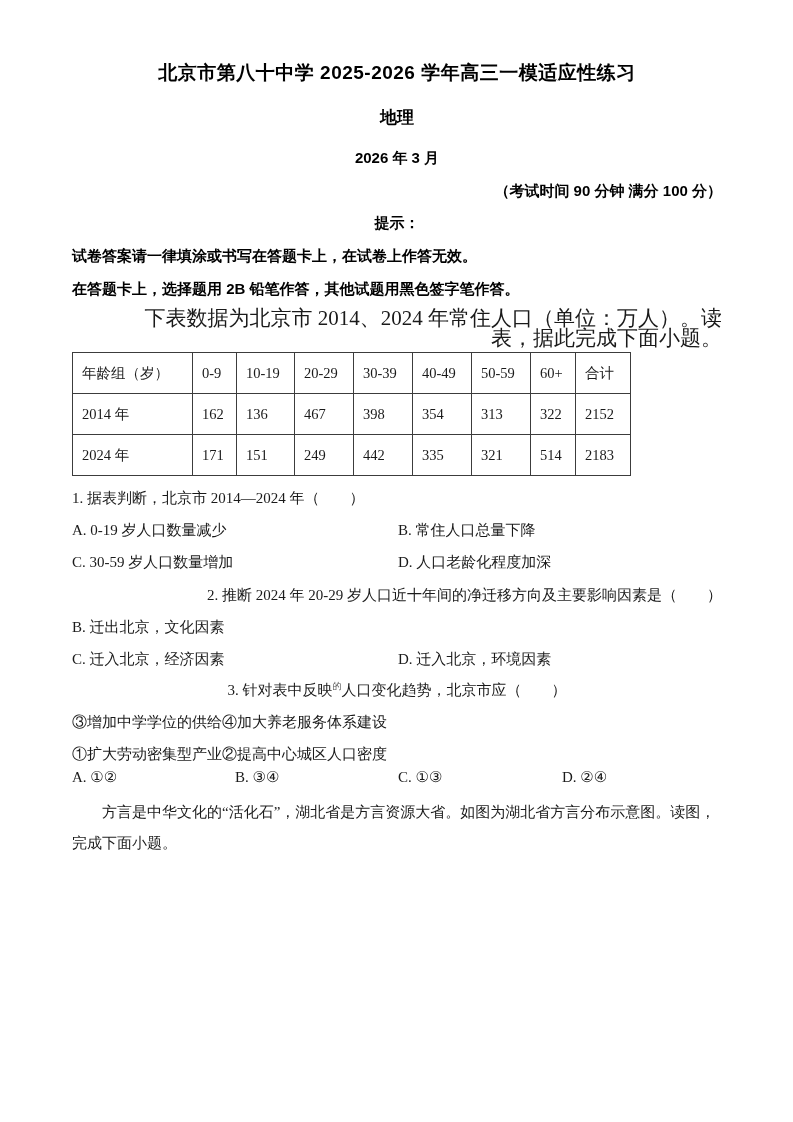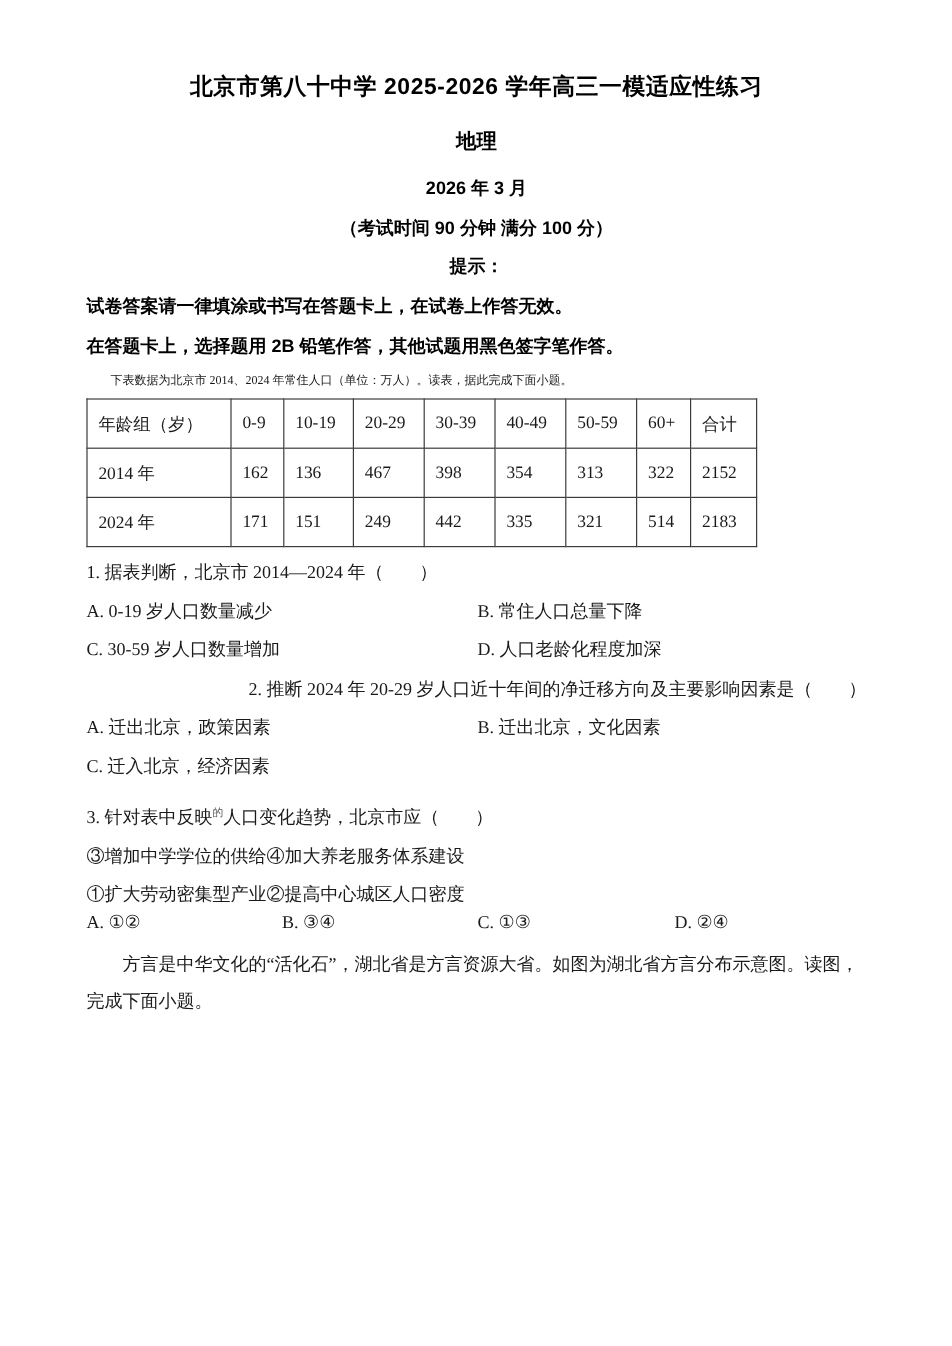--- a/index.html
+++ b/index.html
@@ -14,28 +14,28 @@
     font-family: "Liberation Serif", "DejaVu Serif", serif;
     overflow: hidden;
   }
   .content { padding: 60px 71px 0 72px; }
 
   .hd { font-family: "Liberation Sans", "DejaVu Sans", sans-serif; font-weight: 700; color: #000; }
 
   .title { text-align: center; font-size: 19px; line-height: 26px; letter-spacing: 0.5px; }
   .subject { text-align: center; font-size: 17px; line-height: 24px; margin-top: 20px; }
   .exam-date { text-align: center; font-size: 15px; line-height: 20px; margin-top: 18px; }
-  .exam-info { text-align: center; font-size: 15px; line-height: 20px; margin-top: 13px; }
+  .exam-info { text-align: right; font-size: 15px; line-height: 20px; margin-top: 13px; }
 
   .tips-label { font-size: 15px; line-height: 20px; margin-top: 12px; text-align: center; }
   .tip-line { font-size: 15px; line-height: 20px; margin-top: 13px; }
 
   .section-heading { text-align: center; font-size: 16px; line-height: 22px; margin-top: 10px; }
 
-  .passage { font-size: 10px; line-height: 20px; margin-top: 9px; text-indent: 2em; }
+  .passage { font-size: 21px; line-height: 20px; margin-top: 9px; text-indent: 2em; text-align: right; }
 
   table.data-table {
     border-collapse: collapse;
     margin-top: 4px;
     table-layout: fixed;
     padding-left: 14px;
   }
   table.data-table td {
     border: 1.7px solid #3c3c3c;
     height: 41px;
@@ -51,21 +51,21 @@
   col.c-2 { width: 59px; }
   col.c-3 { width: 59px; }
   col.c-4 { width: 59px; }
   col.c-5 { width: 59px; }
   col.c-6 { width: 45px; }
   col.c-7 { width: 55px; }
 
   .stem { font-size: 15px; line-height: 20px; }
   .q1-stem { margin-top: 12px; }
   .q2-stem { margin-top: 13px; text-align: right; }
-  .q3-stem { margin-top: 18px; }
+  .q3-stem { margin-top: 7px; text-align: center; }
 
   .option-row { display: grid; grid-template-columns: 326px auto; margin-top: 12px; }
   .option-row-4 { display: grid; grid-template-columns: 163px 163px 164px auto; margin-top: 3px; }
   .option { font-size: 15px; line-height: 20px; }
 
   .statement-line { font-size: 15px; line-height: 20px; margin-top: 12px; }
 
   .stem-annotation {
     font-size: 9px;
     vertical-align: 6px;
@@ -147,25 +147,25 @@
       <div class="option">A. 0-19 岁人口数量减少</div>
       <div class="option">B. 常住人口总量下降</div>
     </div>
     <div class="option-row">
       <div class="option">C. 30-59 岁人口数量增加</div>
       <div class="option">D. 人口老龄化程度加深</div>
     </div>
 
     <div class="stem q2-stem">2. 推断 2024 年 20-29 岁人口近十年间的净迁移方向及主要影响因素是（　　）</div>
     <div class="option-row">
-      <div class="option">A. 迁出北京，政策因素</div>
       <div class="option">B. 迁出北京，文化因素</div>
     </div>
     <div class="option-row">
       <div class="option">C. 迁入北京，经济因素</div>
+      <div class="option">D. 迁入北京，环境因素</div>
     </div>
 
     <div class="stem q3-stem"><span>3. 针对表中反映</span><span class="stem-annotation">的</span><span>人口变化趋势，北京市应（　　）</span></div>
     <div class="statement-line">③增加中学学位的供给④加大养老服务体系建设</div>
     <div class="statement-line">①扩大劳动密集型产业②提高中心城区人口密度</div>
     <div class="option-row-4">
       <div class="option">A. ①②</div>
       <div class="option">B. ③④</div>
       <div class="option">C. ①③</div>
       <div class="option">D. ②④</div>

